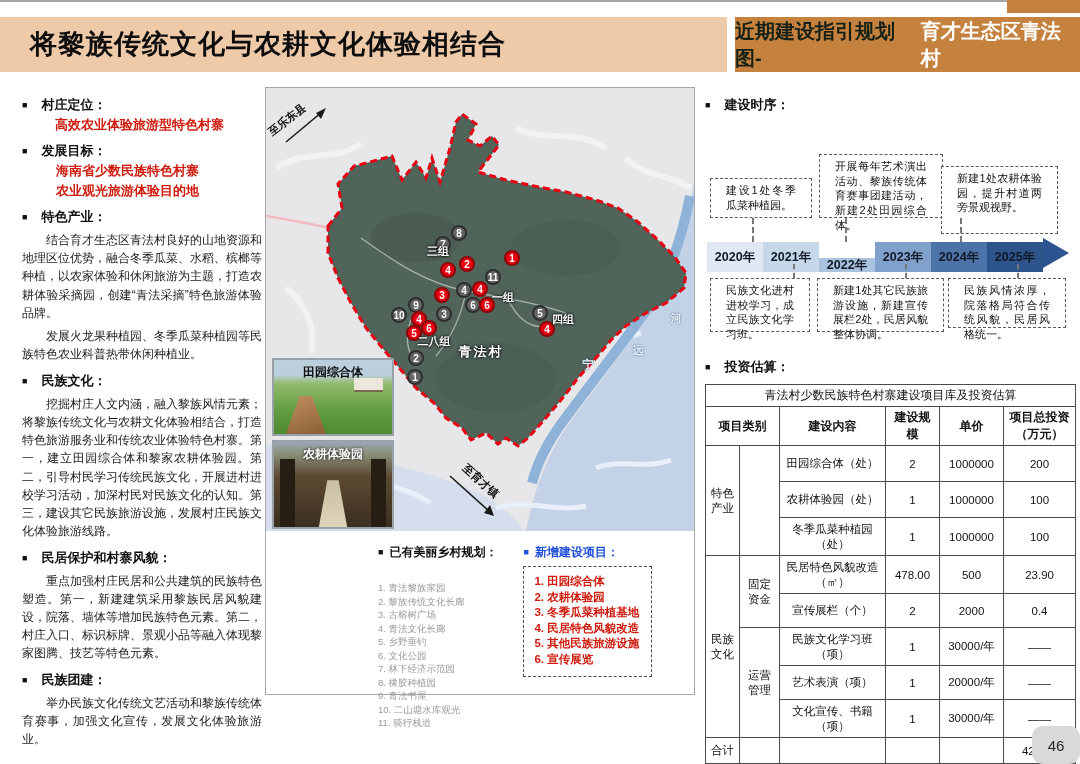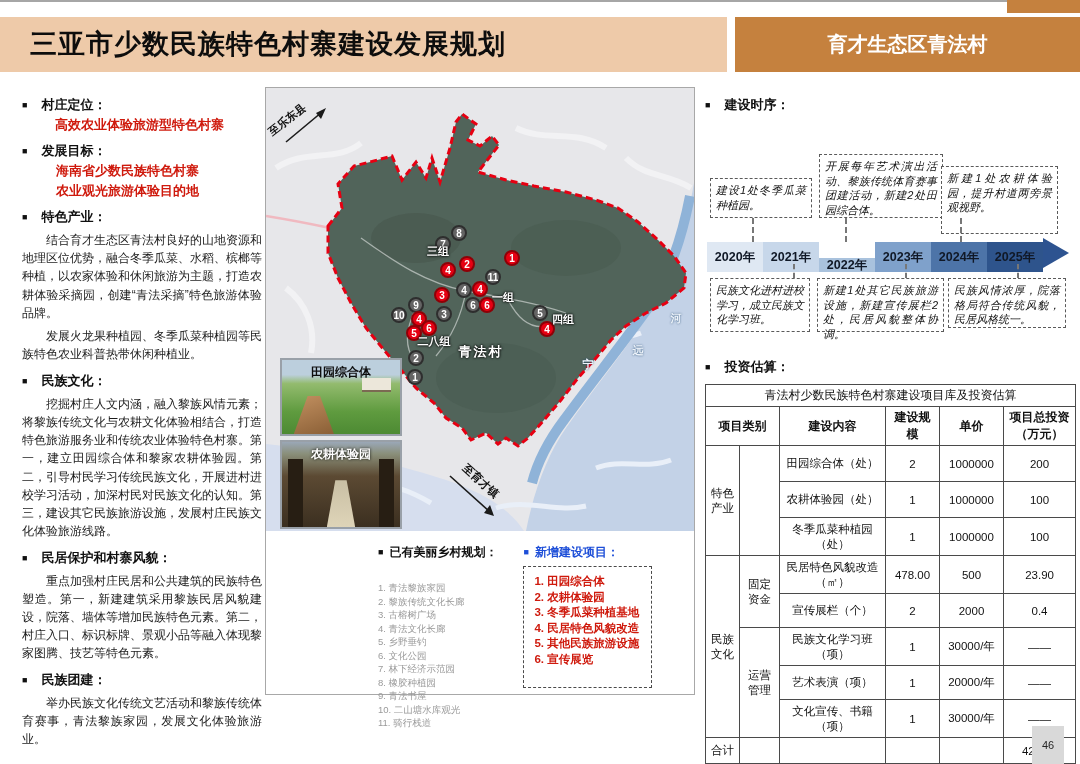--- a/index.html
+++ b/index.html
@@ -32,91 +32,92 @@
   .marker { position:absolute; width:16px; height:16px; border-radius:50%; transform:translate(-50%,-50%);
             color:#fff; font-size:10px; font-weight:bold; display:flex; align-items:center; justify-content:center;
             box-sizing:border-box; }
   .marker.existing { background:#646464; border:2px solid #2e2e2e; }
   .marker.new { background:#e60012; border:2px solid #8e0007; }
   .area-label { position:absolute; transform:translate(-50%,-50%); color:#fff; font-weight:bold; font-size:11px;
                 white-space:nowrap; text-shadow:0 0 3px #000,0 0 2px #000; }
   .area-label.big { font-size:13px; letter-spacing:2px; }
   .river-char { position:absolute; transform:translate(-50%,-50%); color:#eef4fb; font-size:11px; font-weight:bold;
                 text-shadow:0 0 2px rgba(30,70,110,.9); }
-  .inset { position:absolute; left:6px; width:122px; border:2px solid #99a0a8; box-sizing:border-box; overflow:hidden;margin-left:8px; }
+  .inset { position:absolute; left:6px; width:122px; border:2px solid #99a0a8; box-sizing:border-box; overflow:hidden; }
   .inset1 { top:270px; height:78px; background:linear-gradient(180deg,#bccfdd 0%,#bccfdd 20%,#93bb6e 32%,#5f9b3f 70%,#4d8a33 100%); }
   .inset2 { top:352px; height:89px; background:linear-gradient(180deg,#9aa7b6 0%,#8a8f7a 14%,#5c4a33 40%,#3b2f20 100%); }
   .inset1::before { content:""; position:absolute; right:8%; top:24%; width:24%; height:16%; background:#ece7da; box-shadow:0 2px 0 #7b6a52; }
   .inset1::after  { content:""; position:absolute; left:10%; bottom:0; width:34%; height:52%;
                     background:linear-gradient(160deg,#c29060,#8a5f36); clip-path:polygon(35% 0,65% 0,100% 100%,0 100%); }
   .inset2::before { content:""; position:absolute; left:5%; top:20%; width:13%; height:80%; background:#271e13; }
   .inset2::after  { content:""; position:absolute; right:5%; top:20%; width:13%; height:80%; background:#271e13; }
   .inset-path { position:absolute; left:38%; bottom:0; width:24%; height:55%; background:linear-gradient(180deg,#c9bfa4,#ded4b8); clip-path:polygon(30% 0,70% 0,100% 100%,0 100%); }
   .inset-label { position:relative; text-align:center; font-weight:bold; font-size:12px; margin-top:4px; z-index:2; }
   .inset1 .inset-label { color:#0d0d0d; }
   .inset2 .inset-label { color:#fff; text-shadow:0 0 3px #000; }
 
   .legend { display:flex; padding:13px 8px 0 112px; gap:26px; }
   .legend-title { font-size:12px; font-weight:bold; color:#111; margin-bottom:20px; white-space:nowrap; }
   .legend-title .sq { font-size:9px; margin-right:6px; vertical-align:1px; }
   .legend-item { font-size:9.5px; color:#9a9a9a; line-height:13.5px; white-space:nowrap; }
   .legend-new-title { font-size:12px; font-weight:bold; color:#1d4ed8; margin-bottom:5px; white-space:nowrap; }
   .legend-new-title .sq { font-size:9px; margin-right:6px; vertical-align:1px; }
-  .legend-new-box { border:1.5px dashed #4a4a4a; padding:7px 12px 20px 10px; }
+  .legend-new-box { border:1.5px dashed #4a4a4a; padding:7px 12px 9px 10px; }
   .legend-new-item { font-size:11.5px; font-weight:bold; color:#cf1a0d; line-height:15.5px; white-space:nowrap; }
 
   
   .right-col { position:absolute; left:705px; top:88px; width:372px; }
   .timeline { position:relative; height:232px; margin-top:4px; }
   .tbox { position:absolute; border:1.5px dashed #5a5a5a; background:#fff; box-sizing:border-box;
-          font-size:11px; line-height:1.34; color:#111; padding:4px 5px; text-align:justify;font-style:italic; }
+          font-size:11px; line-height:1.34; color:#111; padding:4px 15px; text-align:justify; }
   .conn { position:absolute; width:0; border-left:2px dashed #777; }
   .bar  { position:absolute; left:2px; top:124px; height:30px; display:flex; }
   .seg  { width:56px; display:flex; align-items:center; justify-content:center; font-size:12.5px; font-weight:bold; color:#101826; }
   .arrowhead { position:absolute; left:338px; top:120px; width:0; height:0;
                border-left:26px solid #2d5390; border-top:15px solid transparent; border-bottom:15px solid transparent; }
 
   .inv-table { border-collapse:collapse; table-layout:fixed; width:370px; margin-top:8px;
                font-size:11.5px; color:#111; text-align:center; }
   .inv-table td { border:1px solid #4a4a4a; padding:2px 3px; vertical-align:middle; overflow:hidden; }
   .inv-table .t-title { font-size:12px; height:20px; }
   .inv-table .t-head td { font-weight:bold; height:34px; font-size:12px; }
 
-  .pagenum { position:absolute; left:1032px; top:726px; width:32px; height:38px; background:#d9d9d9;
-             display:flex; align-items:center; justify-content:center; font-size:11px; color:#262626; }
+  .pagenum { position:absolute; left:1032px; top:726px; width:48px; height:38px; background:#d9d9d9;
+             display:flex; align-items:center; justify-content:center; font-size:15px; color:#262626;border-radius:11px; }
 </style>
 </head>
 <body>
 
 <div class="page">
   <div class="topline"></div>
 
   <div class="hdr-left">
-    <div class="hdr-title">三亚市少数民族特色村寨建设发展规划</div>
+    <div class="hdr-title">将黎族传统文化与农耕文化体验相结合</div>
   </div>
   <div class="hdr-corner"></div>
   <div class="hdr-right">
+    <span class="pre">近期建设指引规划图-</span>
       <span class="hl">育才生态区青法村</span>
   </div>
 
   <div class="left-col">
       <div class="sec-head"><span class="sq">■</span><span>村庄定位：</span></div>
       <div class="red-line ">高效农业体验旅游型特色村寨</div>
       <div class="sec-head"><span class="sq">■</span><span>发展目标：</span></div>
       <div class="red-line red2">海南省少数民族特色村寨</div>
       <div class="red-line red2">农业观光旅游体验目的地</div>
       <div class="sec-head"><span class="sq">■</span><span>特色产业：</span></div>
       <div class="para">结合育才生态区青法村良好的山地资源和地理区位优势，融合冬季瓜菜、水稻、槟榔等种植，以农家体验和休闲旅游为主题，打造农耕体验采摘园，创建“青法采摘”特色旅游体验品牌。</div>
       <div class="para">发展火龙果种植园、冬季瓜菜种植园等民族特色农业科普热带休闲种植业。</div>
       <div class="sec-head"><span class="sq">■</span><span>民族文化：</span></div>
       <div class="para">挖掘村庄人文内涵，融入黎族风情元素；将黎族传统文化与农耕文化体验相结合，打造特色旅游服务业和传统农业体验特色村寨。第一，建立田园综合体和黎家农耕体验园。第二，引导村民学习传统民族文化，开展进村进校学习活动，加深村民对民族文化的认知。第三，建设其它民族旅游设施，发展村庄民族文化体验旅游线路。</div>
       <div class="sec-head"><span class="sq">■</span><span>民居保护和村寨风貌：</span></div>
       <div class="para">重点加强村庄民居和公共建筑的民族特色塑造。第一，新建建筑采用黎族民居风貌建设，院落、墙体等增加民族特色元素。第二，村庄入口、标识标牌、景观小品等融入体现黎家图腾、技艺等特色元素。</div>
       <div class="sec-head"><span class="sq">■</span><span>民族团建：</span></div>
-      <div class="para">举办民族文化传统文艺活动和黎族传统体育赛事，青法黎族家园，发展文化体验旅游业。</div>
+      <div class="para">举办民族文化传统文艺活动和黎族传统体育赛事，加强文化宣传，发展文化体验旅游业。</div>
     </div>
 
   <div class="panel">
     <div class="map">
       <svg width="428" height="443" viewBox="0 0 428 443">
         <rect x="0" y="0" width="428" height="443" fill="#e7e7ea"></rect>
 
         <path d="M10,80 C40,60 70,75 95,55 M250,40 C280,55 310,40 340,60 M360,70 C380,90 400,85 425,100 M20,200 C40,215 50,240 45,265" stroke="#f2f2f4" stroke-width="6" fill="none"></path>
 
         <path d="M428,95 C420,140 410,180 390,215 C360,262 328,300 300,340 C282,366 268,402 260,443 L428,443 Z" fill="#c3d2e7"></path>

